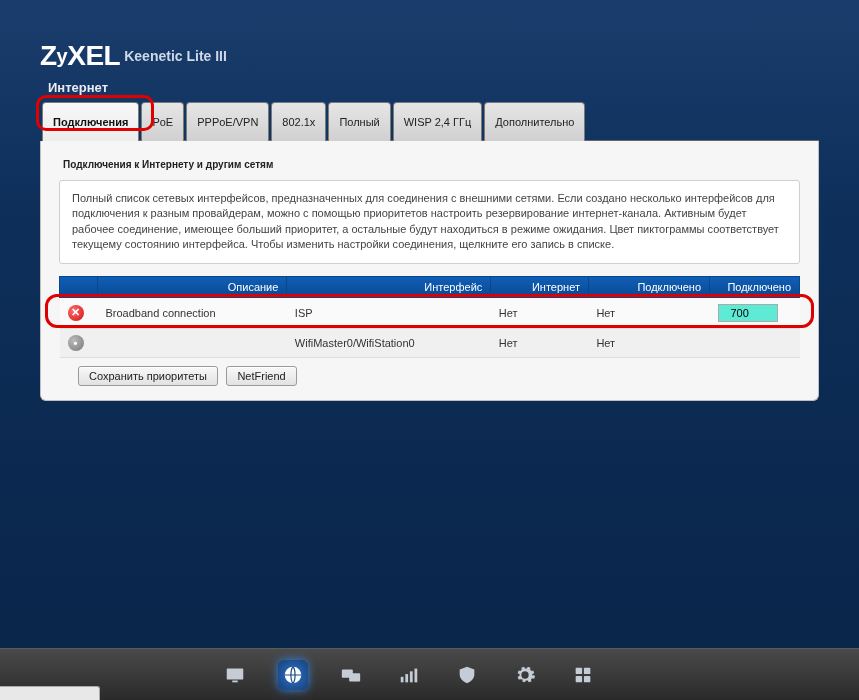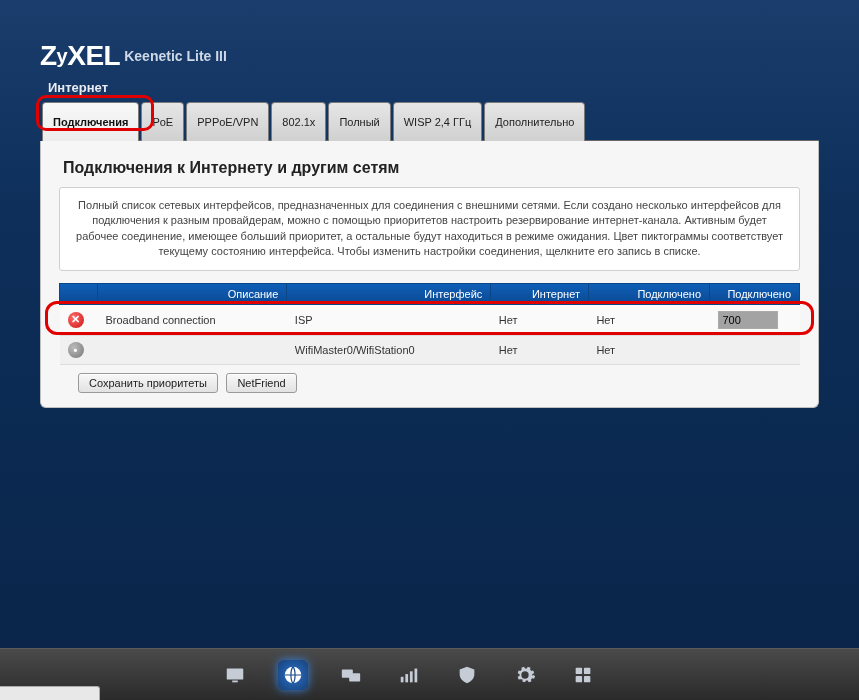--- a/index.html
+++ b/index.html
@@ -56,31 +56,30 @@
     z-index: 5;
   }
   .panel {
     background: #f6f6f6;
     border: 1px solid #bfbfbf;
     border-top: none;
     padding: 18px 18px 14px 18px;
     border-radius: 0 0 6px 6px;
   }
   .panel-title {
-    font-size: 16px; font-weight: bold; color: #222;
+    font-size: 10px; font-weight: bold; color: #222;
     margin-bottom: 10px; margin-left: 4px;
   }
   .desc-box {
     background: #fff;
     border: 1px solid #cfcfcf;
     border-radius: 3px;
     padding: 10px 12px;
     font-size: 11px; color: #444; line-height: 1.4;
     margin-bottom: 12px;
-    text-align: center;
   }
   .table { width: 100%; border-collapse: collapse; font-size: 11px; color: #333; }
   .table thead th {
     background: linear-gradient(180deg,#0f5fb8,#0b4a94);
     color: #fff; font-weight: normal;
     text-align: right; padding: 4px 8px;
     border: 1px solid #0a4688;
   }
   .table tbody td {
     padding: 6px 8px;
@@ -93,21 +92,21 @@
     display: inline-flex; width: 16px; height: 16px;
     border-radius: 50%; align-items: center; justify-content: center;
     color: #fff; font-size: 11px; font-weight: bold;
     margin-right: 6px;
   }
   .status-err { background: radial-gradient(circle at 35% 35%, #ff6b6b, #cc1414); }
   .status-neutral { background: radial-gradient(circle at 35% 35%, #bbb, #777); }
   .prio-input {
     width: 60px; height: 18px;
     border: 1px solid #aaa; font-size: 11px;
-    padding: 1px 4px; background: #a3a3a3;
+    padding: 1px 12px; background: #5eead4;
   }
   .highlight-row {
     position: absolute;
     border: 3px solid #e00000;
     border-radius: 12px;
     pointer-events: none;
     z-index: 5;
   }
   .btn-row { margin-top: 8px; padding-left: 19px; }
   .btn {

